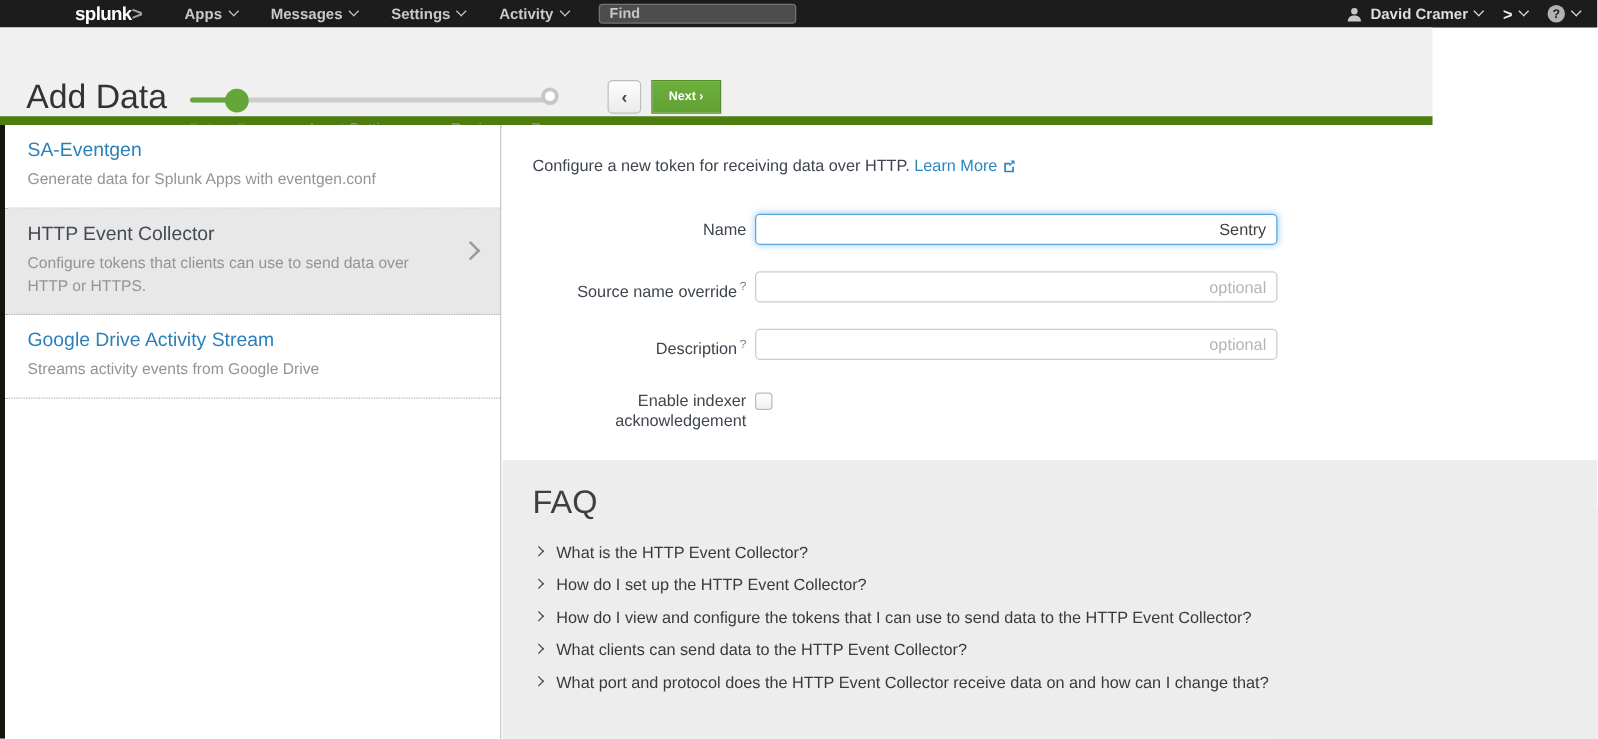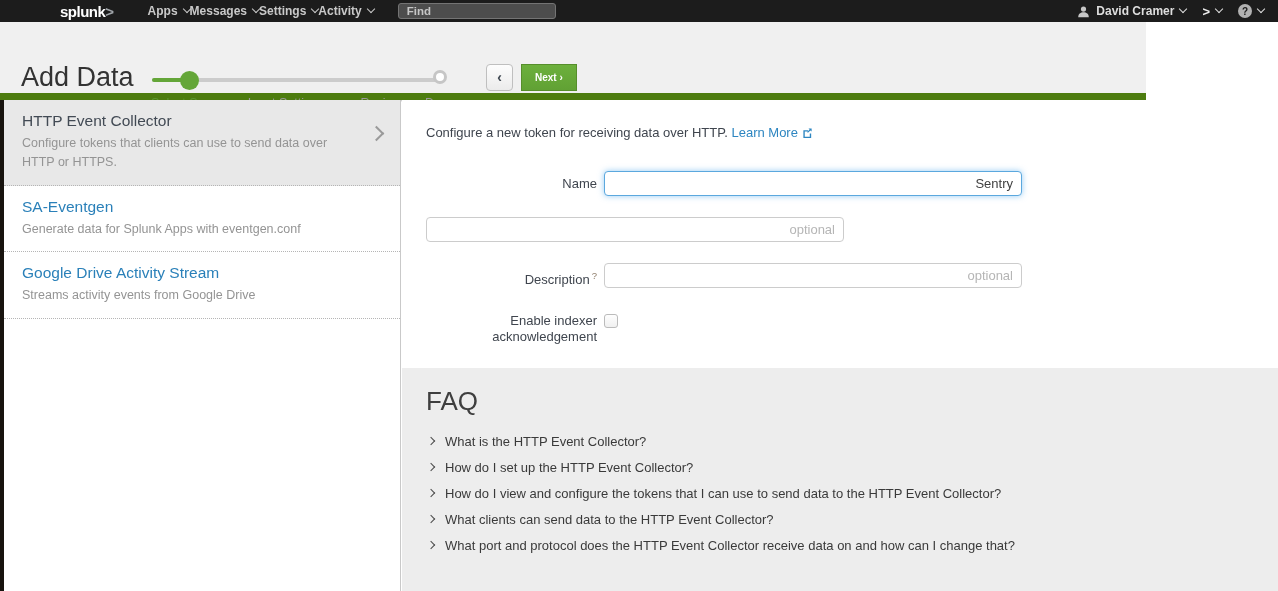--- a/index.html
+++ b/index.html
@@ -6,21 +6,21 @@
   html,body { width:1278px; height:591px; overflow:hidden; background:#fff;
     font-family:"Liberation Sans", sans-serif; }
   .stage { position:relative; width:1278px; height:591px; }
 
   
   .topbar { position:absolute; left:0; top:0; width:1278px; height:22px;
     background:#1c1c1c; display:flex; align-items:center;padding-left:40px; }
   .logo { margin-left:20px; font-size:15px; font-weight:bold; color:#fff;
     letter-spacing:-0.5px; cursor:pointer; }
   .logo .mark { color:#9fa4a9; font-weight:bold; }
-  .topnav { display:flex; margin-left:34px; }
+  .topnav { display:flex; margin-left:34px; gap:27px; }
   .topnav-item { color:#c9c9c9; font-size:12px; font-weight:bold; cursor:pointer;
     display:flex; align-items:center; white-space:nowrap; }
   .chev { display:inline-block; width:6px; height:6px;
     border-right:1.5px solid currentColor; border-bottom:1.5px solid currentColor;
     transform:rotate(45deg); margin-left:6px; position:relative; top:-2px; }
   .find-input { margin-left:24px; width:158px; height:16px; background:#4d4d4d;
     border:1px solid #747474; border-radius:3px; color:#ccc; font-size:11.5px;
     font-weight:bold; padding:0 8px; outline:none;
     font-family:"Liberation Sans", sans-serif; }
   .find-input::placeholder { color:#c7c7c7; opacity:1; }
@@ -177,28 +177,28 @@
       <span class="step-label sl-3">Done</span>
     </div>
 
     <button class="back-btn">‹</button>
     <button class="next-btn">Next ›</button>
   </div>
 
   <div class="left-strip"></div>
 
   <div class="sidebar">
+    <div class="src-item">
+      <div class="src-title">SA-Eventgen</div>
+      <div class="src-desc">Generate data for Splunk Apps with eventgen.conf</div>
+    </div>
     <div class="src-item selected">
       <div class="src-title">HTTP Event Collector</div>
       <div class="src-desc">Configure tokens that clients can use to send data over HTTP or HTTPS.</div>
       <span class="src-chevron"></span>
-    </div>
-    <div class="src-item">
-      <div class="src-title">SA-Eventgen</div>
-      <div class="src-desc">Generate data for Splunk Apps with eventgen.conf</div>
     </div>
     <div class="src-item">
       <div class="src-title">Google Drive Activity Stream</div>
       <div class="src-desc">Streams activity events from Google Drive</div>
     </div>
   </div>
 
   <div class="main">
 
     <div class="intro"><span>Configure a new token for receiving data over HTTP.</span>
@@ -207,20 +207,21 @@
           <path d="M7 1.5 h3.5 V5 L9.2 3.7 6.5 6.4 5.6 5.5 8.3 2.8 Z" fill="#2e86c1"></path>
         </svg></a>
     </div>
 
     <div class="form-row row-name">
       <div class="f-label">Name</div>
       <input class="f-input focused" type="text" value="Sentry" style="">
     </div>
 
     <div class="form-row row-source">
+      <div class="f-label"><span>Source name override</span><span class="help-sup">?</span></div>
       <input class="f-input" type="text" placeholder="optional" style="">
     </div>
 
     <div class="form-row row-desc">
       <div class="f-label"><span>Description</span><span class="help-sup">?</span></div>
       <input class="f-input" type="text" placeholder="optional" style="">
     </div>
 
     <div class="form-row row-ack">
       <div class="ack-label">

